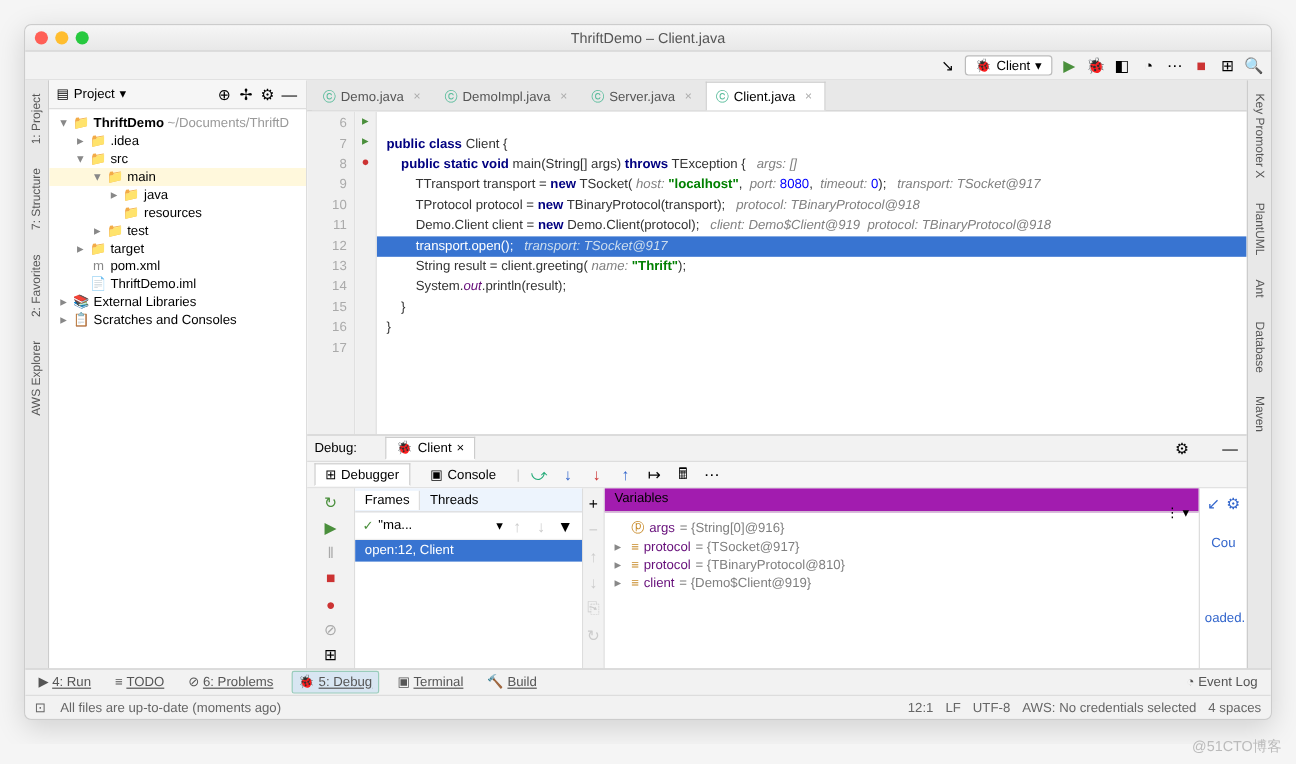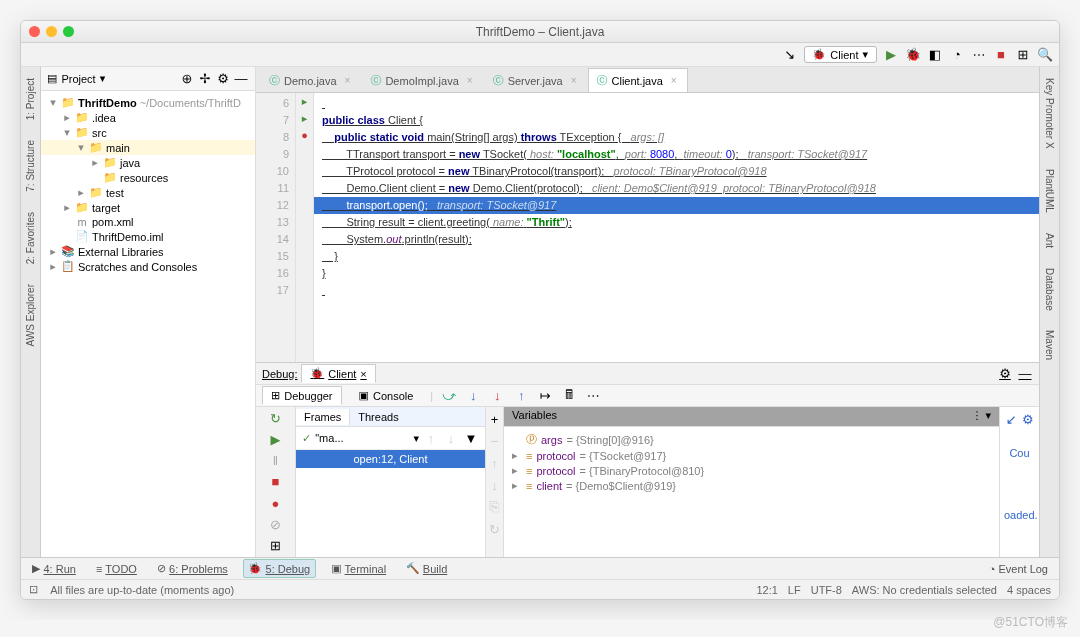--- a/index.html
+++ b/index.html
@@ -32,40 +32,40 @@
 .pad { display:inline-block; }
 .gray { color:#999; }
 .editor { flex:1; display:flex; flex-direction:column; min-width:0; }
 .tabs { height:26px; background:#e8e8e8; border-bottom:1px solid #ccc; display:flex; align-items:flex-end; padding-left:4px; }
 .tab { padding:4px 10px 4px 8px; background:#e8e8e8; border:1px solid transparent; border-bottom:none; display:flex; align-items:center; gap:4px; cursor:pointer; color:#555; }
 .tab.act { background:#fff; border-color:#ccc; color:#000; }
 .tab .x { color:#aaa; font-size:10px; margin-left:4px; }
 .code { flex:1; display:flex; background:#fff; font-family:Menlo,Consolas,monospace; font-size:12px; overflow:hidden; }
 .gutter { width:40px; background:#f0f0f0; border-right:1px solid #e0e0e0; text-align:right; color:#aaa; padding:2px 6px 0 0; line-height:17px; }
 .gut2 { width:18px; background:#f0f0f0; border-right:1px solid #e0e0e0; line-height:17px; font-size:10px; text-align:center; }
-.lines { flex:1; padding:2px 0 0 8px; line-height:17px; white-space:pre; color:#333; overflow:auto;text-decoration:underline; }
+.lines { flex:1; padding:2px 0 0 8px; line-height:17px; white-space:pre; color:#333; overflow:auto; }
 .ln { display:block; height:17px; }
 .ln.hl { background:#3874d1; color:#fff; margin-left:-8px; padding-left:8px; }
 .ln.hl .cm,.ln.hl .kw,.ln.hl .id { color:#cde!important; font-style:italic; }
 .kw{color:#000080;font-weight:bold}.st{color:#008000;font-weight:bold}.nm{color:#0000ff}.cm{color:#808080;font-style:italic}.fi{color:#660e7a;font-style:italic}
 .debug { height:195px; border-top:1px solid #ccc; background:#f2f2f2; display:flex; flex-direction:column; }
-.dhead { height:22px; display:flex; align-items:center; padding:0 6px; border-bottom:1px solid #ddd; gap:4px;text-decoration:underline; }
+.dhead { height:22px; display:flex; align-items:center; padding:0 6px; border-bottom:1px solid #ddd; gap:24px; }
 .dtab { padding:2px 8px; border:1px solid transparent; cursor:pointer; display:flex; align-items:center; gap:4px; }
 .dtab.act { background:#fff; border-color:#ccc #ccc #fff; }
 .dtools { height:22px; display:flex; align-items:center; padding:0 6px; gap:8px; border-bottom:1px solid #ddd; background:#f6f6f6; }
 .dbody { flex:1; display:flex; min-height:0; }
 .dleft { width:40px; background:#f2f2f2; border-right:1px solid #ddd; display:flex; flex-direction:column; align-items:center; padding:4px 0; gap:6px; }
-.frames { width:190px; border-right:1px solid #ddd; background:#fff; display:flex; flex-direction:column;text-align:center; }
+.frames { width:190px; border-right:1px solid #ddd; background:#fff; display:flex; flex-direction:column; }
 .fhead { height:20px; background:#edf4fd; border-bottom:1px solid #ddd; display:flex; align-items:center; font-size:10px; }
 .fh { padding:2px 8px; cursor:pointer; }
 .fh.act { background:#fff; border-right:1px solid #ddd; }
 .fsel { padding:3px 6px; display:flex; align-items:center; gap:4px; border-bottom:1px solid #eee; }
 .frow { padding:3px 8px; background:#3874d1; color:#fff; cursor:pointer; }
 .vars { flex:1; background:#fff; display:flex; flex-direction:column; }
-.vhead { height:20px; background:#a3a3a3; border-bottom:1px solid #ddd; padding:2px 8px; font-size:10px; display:flex; }
+.vhead { height:20px; background:#a21caf; border-bottom:1px solid #ddd; padding:2px 8px; font-size:10px; display:flex;flex-direction:column; }
 .vlist { flex:1; padding:4px 6px; }
 .vrow { padding:1px 2px; display:flex; align-items:center; gap:4px; font-family:Menlo,Consolas,monospace; font-size:11px; }
 .vtw { color:#888; width:10px; }
 .vic { color:#c88b2a; }
 .vn { color:#660e7a; }
 .vv { color:#808080; }
 .bottombar { height:22px; background:#f2f2f2; border-top:1px solid #ccc; display:flex; align-items:center; padding:0 6px; gap:10px; }
 .bb { cursor:pointer; color:#555; padding:2px 5px; display:flex; gap:3px; align-items:center; }
 .bb.act { background:#d8e6f2; border:1px solid #9cb; border-radius:2px; }
 .status { height:20px; background:#f2f2f2; border-top:1px solid #ddd; display:flex; align-items:center; padding:0 8px; gap:12px; font-size:10px; color:#666; }

